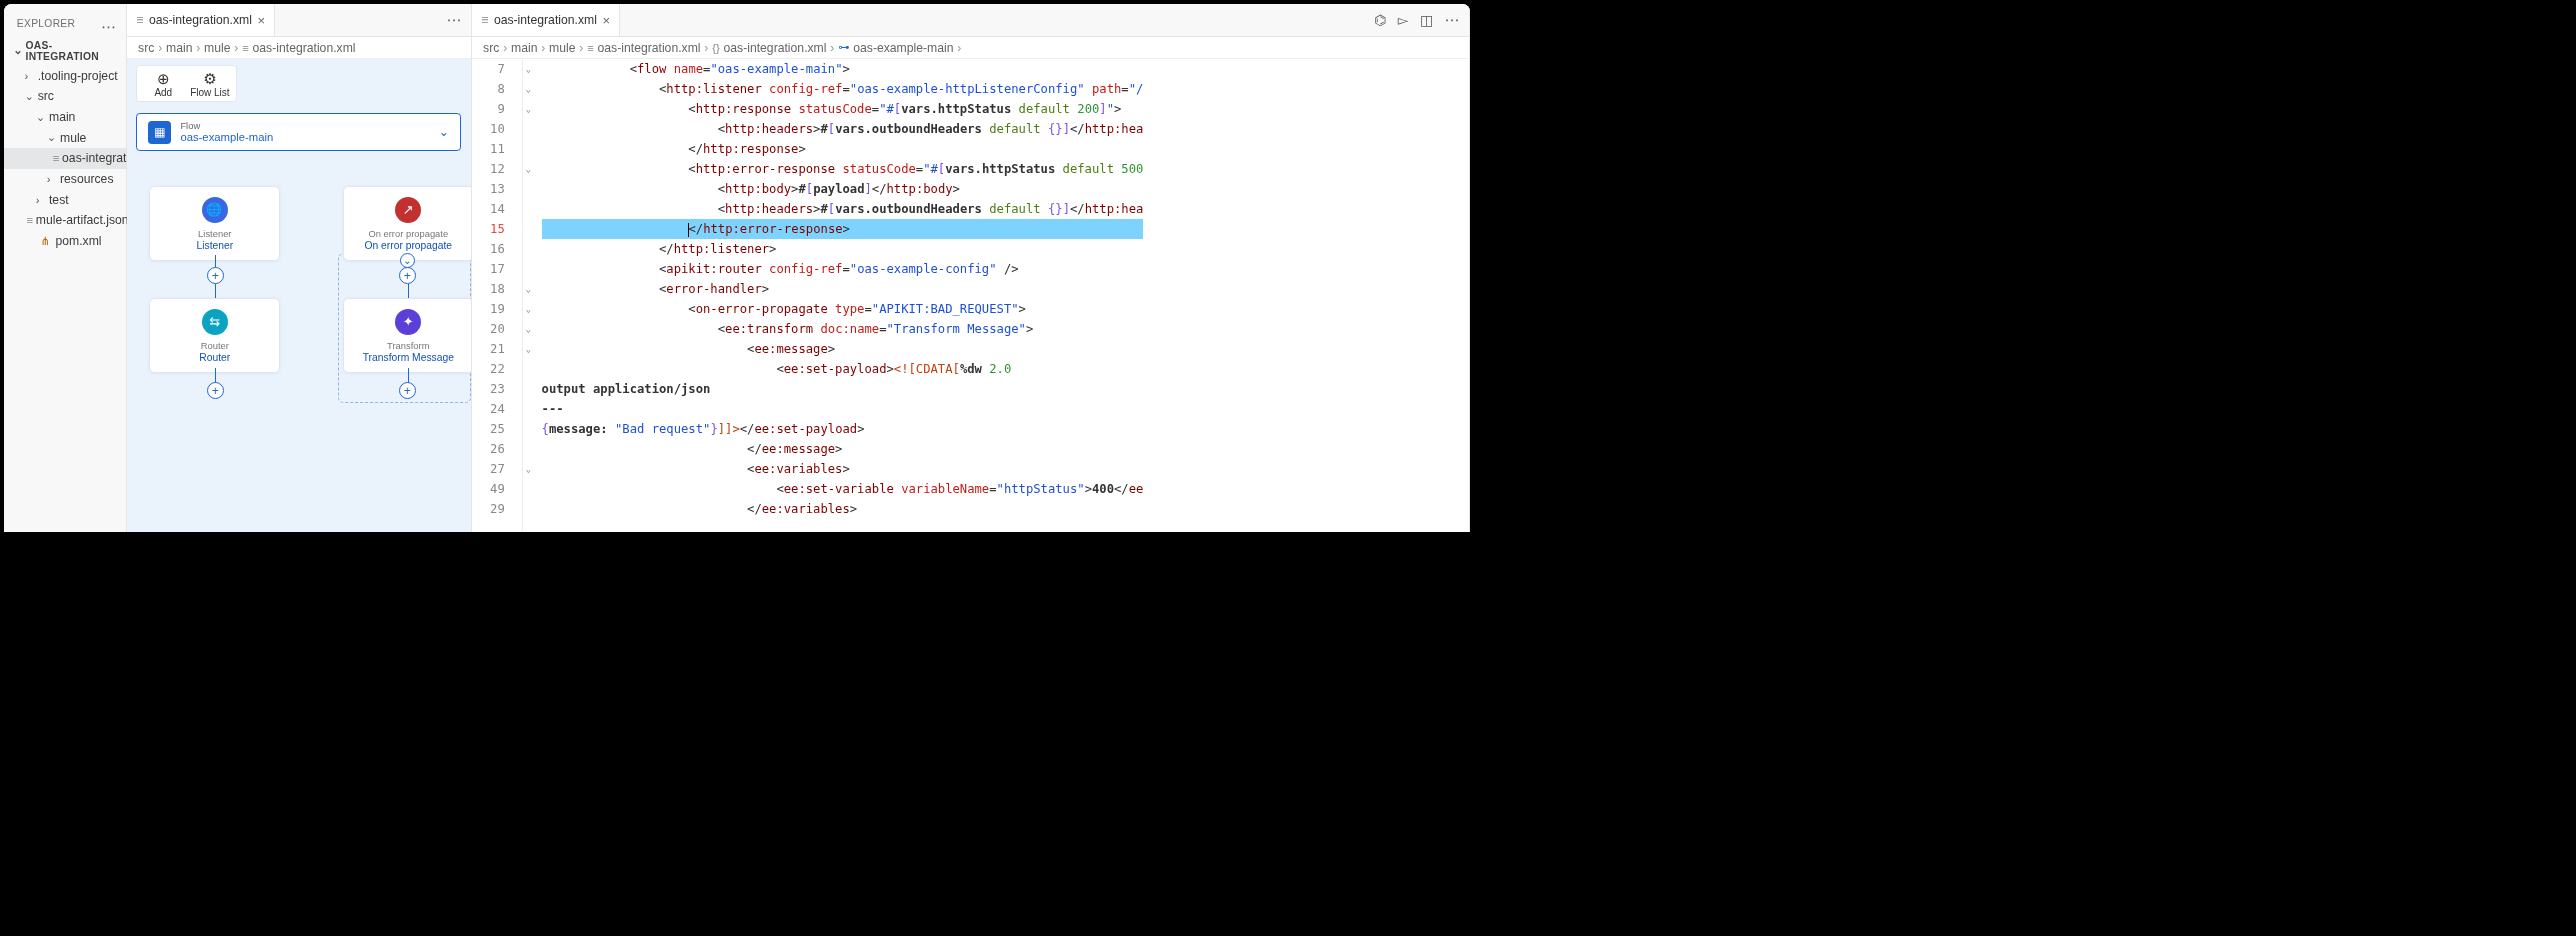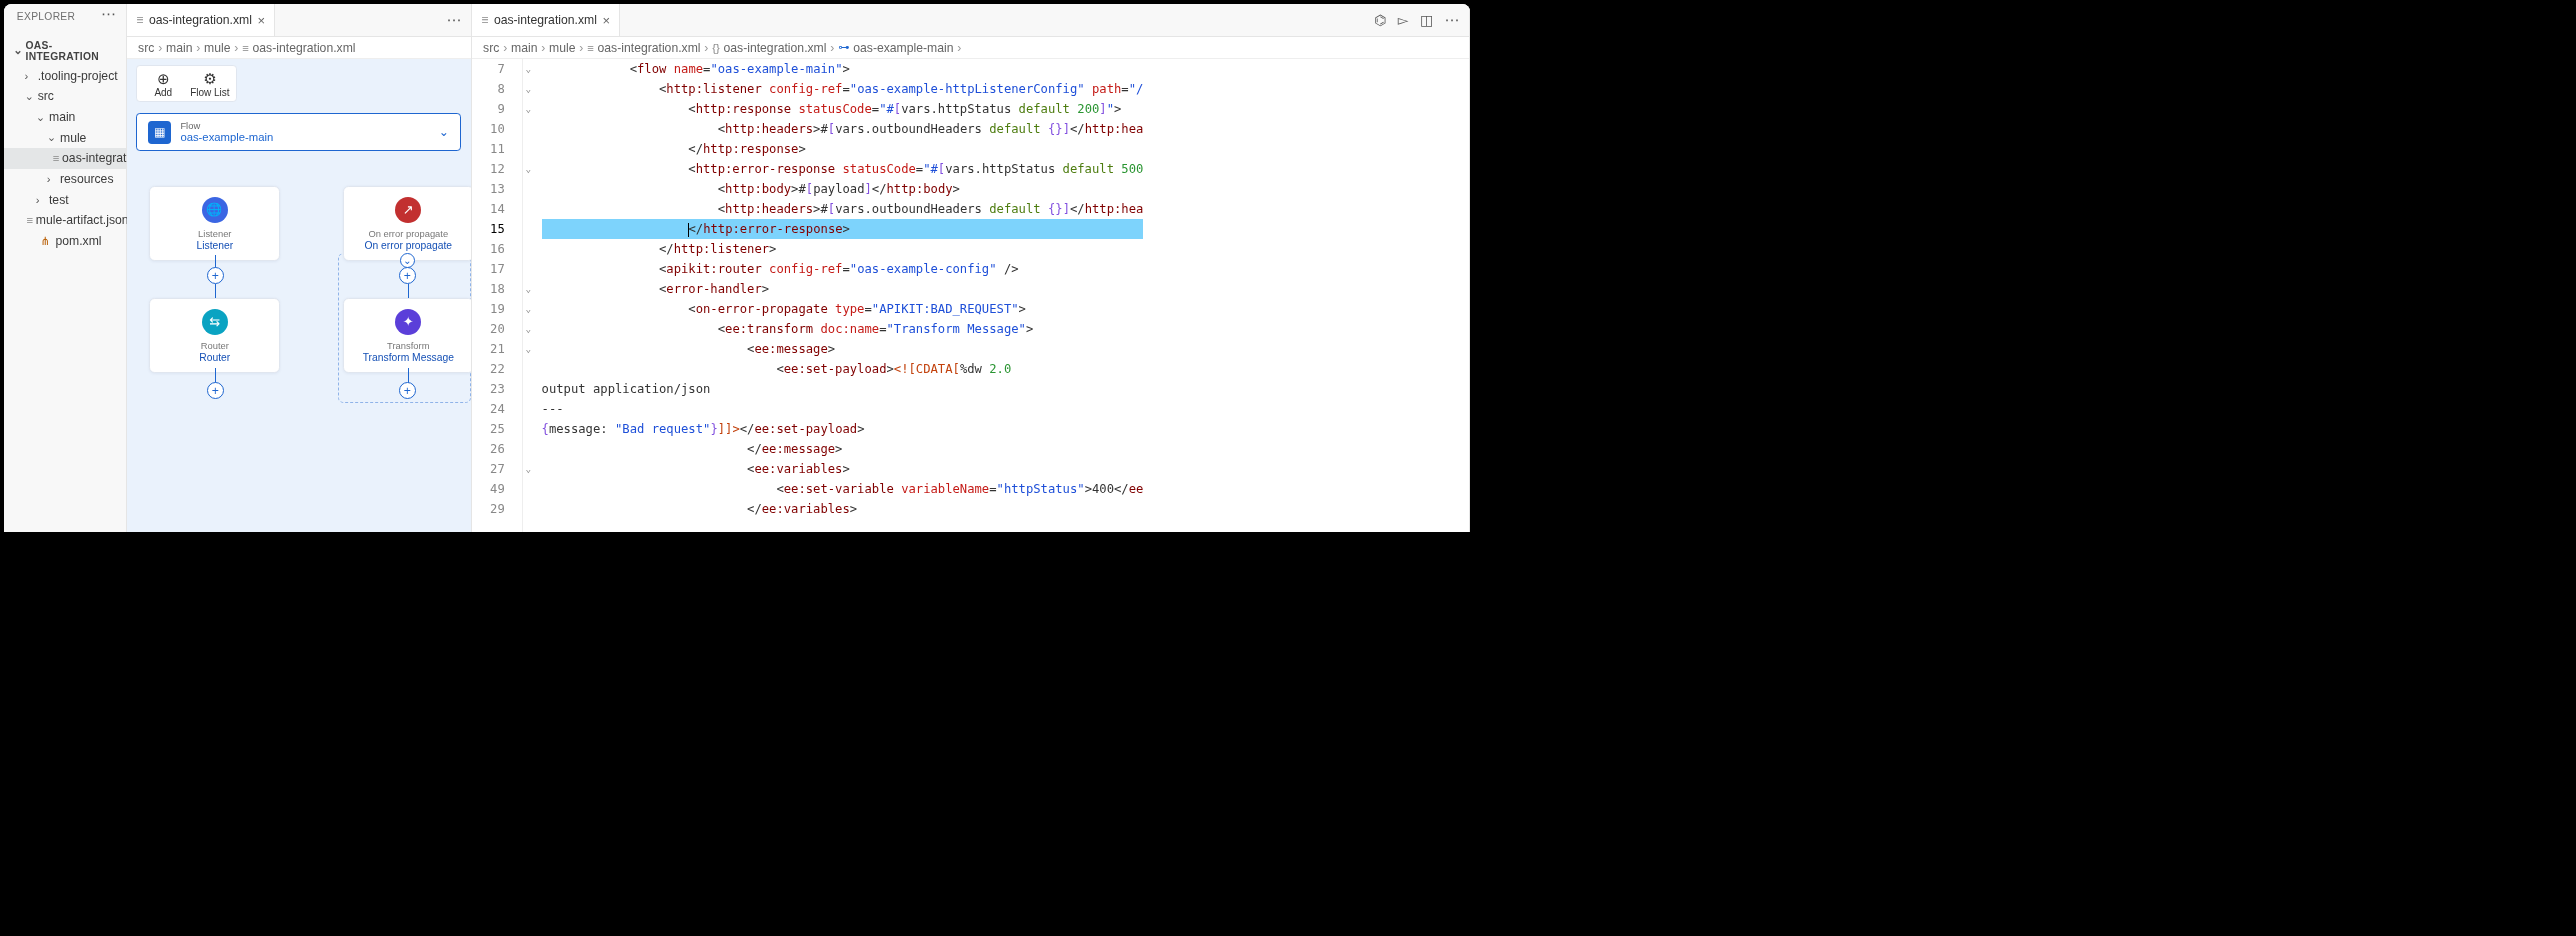--- a/index.html
+++ b/index.html
@@ -25,21 +25,21 @@
 .sidebar {
   width: 123px;
   border-right: 0.9px solid #e5e5e5;
   background: #f8f8f8;
   display: flex;
   flex-direction: column;
   flex-shrink: 0;
 }
 .sidebar-header {
   display: flex;
-  align-items: flex-start;
+  align-items: flex-end;
   justify-content: space-between;
   padding: 7.5px 9.4px 7.5px 13px;
   height: 33px;
   font-size: 10.3px;
   color: #6f6f6f;
   letter-spacing: 0.3px;
 }
 .dots { font-size: 15px; color: #555; cursor: pointer; line-height: 5.6px; }
 .project-root {
   display: flex;
@@ -188,32 +188,32 @@
 .gutter {
   width: 51px;
   text-align:right;
   padding-right: 17px;
   color:#888;
   background:#fff;
   user-select:none;
   border-right: 0.9px solid #eee;
 }
 .gutter .ln { height:20px; }
-.gutter .ln.current { color:#000000; }
+.gutter .ln.current { color:#ef4444; }
 .fold-col { width:11.3px; display:flex;flex-direction:column; }
 .fold-col div { height:20px; display:flex;align-items:center;justify-content:center;font-size:9.4px;color:#888;}
 .code { padding-left: 7.5px; white-space: pre; color:#333; overflow:hidden;}
 .code .line { height:20px; }
 .tag { color:#800000; }
 .attr { color:#c41a16; }
 .str { color:#1e4fd8; }
 .num { color:#2a9532; }
 .punc { color:#333; }
 .kw { color:#4d7c0f;}
-.txt { color:#333; }
+.txt { color:#333;font-weight:bold; }
 .brk { color:#8250df;}
 .cdata { color:#c2410c; }
 .highlight-line { background:#7dd3fc; }
 .cursor-bar { border-left:1.4px solid #000; display:inline-block; height:14px; vertical-align:middle; margin-right:-0.9px;}
 </style>
 </head>
 <body>
 
 <div class="app">
 

